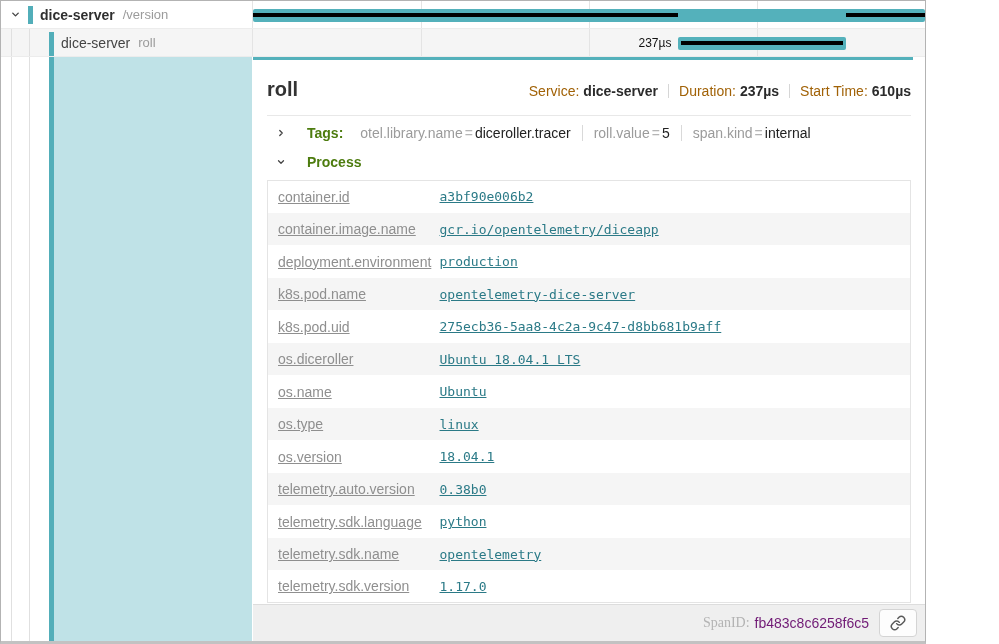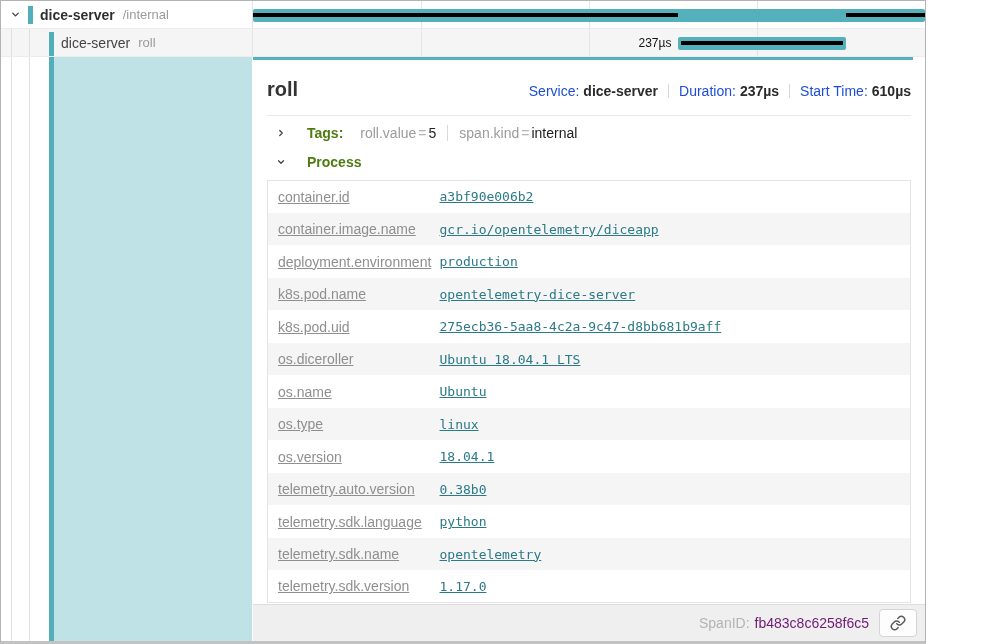--- a/index.html
+++ b/index.html
@@ -56,21 +56,21 @@
   .main-left { position: relative; width: 252px; flex: 0 0 252px; background: #fff; }
   .main-left .fill-teal { position: absolute; left: 53px; right: 1px; top: 0; bottom: 0; background: #bfe2e7; }
 
   .detail-area { flex: 1; display: flex; flex-direction: column; background: #fff; }
   .detail-top-border { height: 3px; background: #54b1bb; margin-right: 12px; }
   .detail-body { padding: 16px 14px 0 14px; }
 
   .detail-header { display: flex; justify-content: space-between; align-items: baseline; }
   .detail-title { font-size: 20px; font-weight: bold; color: #333; line-height: 26px; }
   .header-stats { font-size: 14px; color: #999; display: flex; align-items: baseline; }
-  .header-stats .stat-label { color: #1d4ed8; }
+  .header-stats .stat-label { color: #a16207; }
   .header-stats .stat-value { color: #2b2b2b; font-weight: bold; margin-left: 4px; }
   .stat-divider { display: inline-block; width: 1px; height: 14px; background: #d6d6d6;
     margin: 0 10px; align-self: center; }
 
   .section-divider { border-bottom: 1px solid #e8e8e8; margin-top: 13px; }
 
   .tags-row { display: flex; align-items: center; margin-top: 9px; font-size: 14px; cursor: pointer; }
   .toggle-label { font-weight: bold; color: #4d7c0f; margin: 0 6px 0 16px; }
   .tag-list { display: flex; align-items: center; }
   .tag-item { padding: 0 11px; border-right: 1px solid #d9d9d9; white-space: nowrap; }
@@ -87,21 +87,21 @@
   .kv-table td { height: 32.5px; vertical-align: middle; text-decoration: underline; }
   .kv-key { width: 172px; padding-left: 10px; color: #8f8f8f; font-size: 14px; }
   .kv-value { font-family: "DejaVu Sans Mono", monospace; font-size: 13px; color: #2b7a87; }
 
   .detail-footer {
     margin-top: 1px;
     height: 37px; background: #efefef; border-top: 1px solid #ddd;
     display: flex; align-items: center; justify-content: flex-end;
     padding-right: 8px; font-size: 14px;
   }
-  .spanid-label { color: #b3b3b3; margin-right: 5px; }
+  .spanid-label { color: #b3b3b3; margin-right: 5px; font-family: Liberation Serif, serif; }
   .spanid-value { color: #701a75; margin-right: 10px; }
   .link-button {
     width: 38px; height: 28px; border: 1px solid #d4d4d4; border-radius: 4px;
     background: #fdfdfd; display: flex; align-items: center; justify-content: center;
     cursor: pointer;
   }
   .icon-svg { display: block; }
 </style>
 </head>
 <body>
@@ -110,21 +110,21 @@
 
   <div class="span-row">
     <div class="tree-cell">
       <span class="chevron-btn">
         <svg class="icon-svg" width="11" height="11" viewBox="0 0 24 24" fill="none" stroke="#444" stroke-width="3" stroke-linecap="round" stroke-linejoin="round">
             <polyline points="6 9 12 15 18 9"></polyline>
           </svg>
       </span>
       <span class="svc-color-block"></span>
       <span class="svc-name">dice-server</span>
-      <span class="op-name">/internal</span>
+      <span class="op-name">/version</span>
     </div>
     <div class="timeline-cell">
       <span class="grid-tick tick-25"></span>
       <span class="grid-tick tick-50"></span>
       <span class="grid-tick tick-75"></span>
       <div class="span-bar parent-bar">
         <span class="critical-seg crit-left" style="width: 63.3%;"></span>
         <span class="critical-seg crit-right" style="width: 11.7%;"></span>
       </div>
     </div>
@@ -179,20 +179,23 @@
 
         <div class="tags-row">
           <span class="chevron-btn">
             <svg class="icon-svg" width="10" height="10" viewBox="0 0 24 24" fill="none" stroke="#444" stroke-width="3" stroke-linecap="round" stroke-linejoin="round">
                 <polyline points="9 6 15 12 9 18"></polyline>
               </svg>
           </span>
           <span class="toggle-label">Tags:</span>
           <div class="tag-list">
             <span class="tag-item">
+              <span class="tag-key">otel.library.name</span><span class="tag-eq">=</span><span class="tag-value">diceroller.tracer</span>
+            </span>
+            <span class="tag-item">
               <span class="tag-key">roll.value</span><span class="tag-eq">=</span><span class="tag-value">5</span>
             </span>
             <span class="tag-item">
               <span class="tag-key">span.kind</span><span class="tag-eq">=</span><span class="tag-value">internal</span>
             </span>
           </div>
         </div>
 
         <div class="process-row">
           <span class="chevron-btn">

